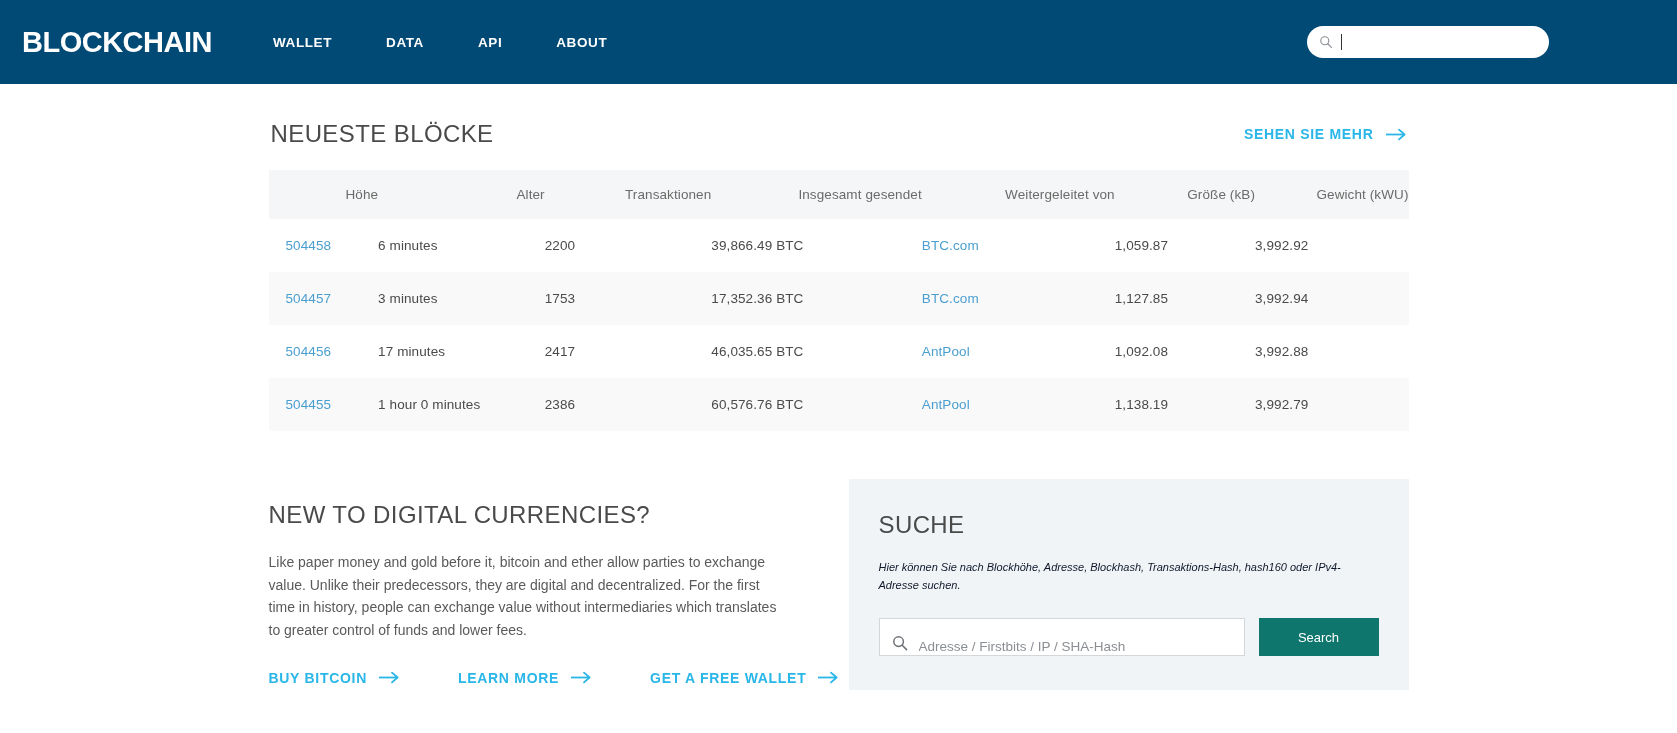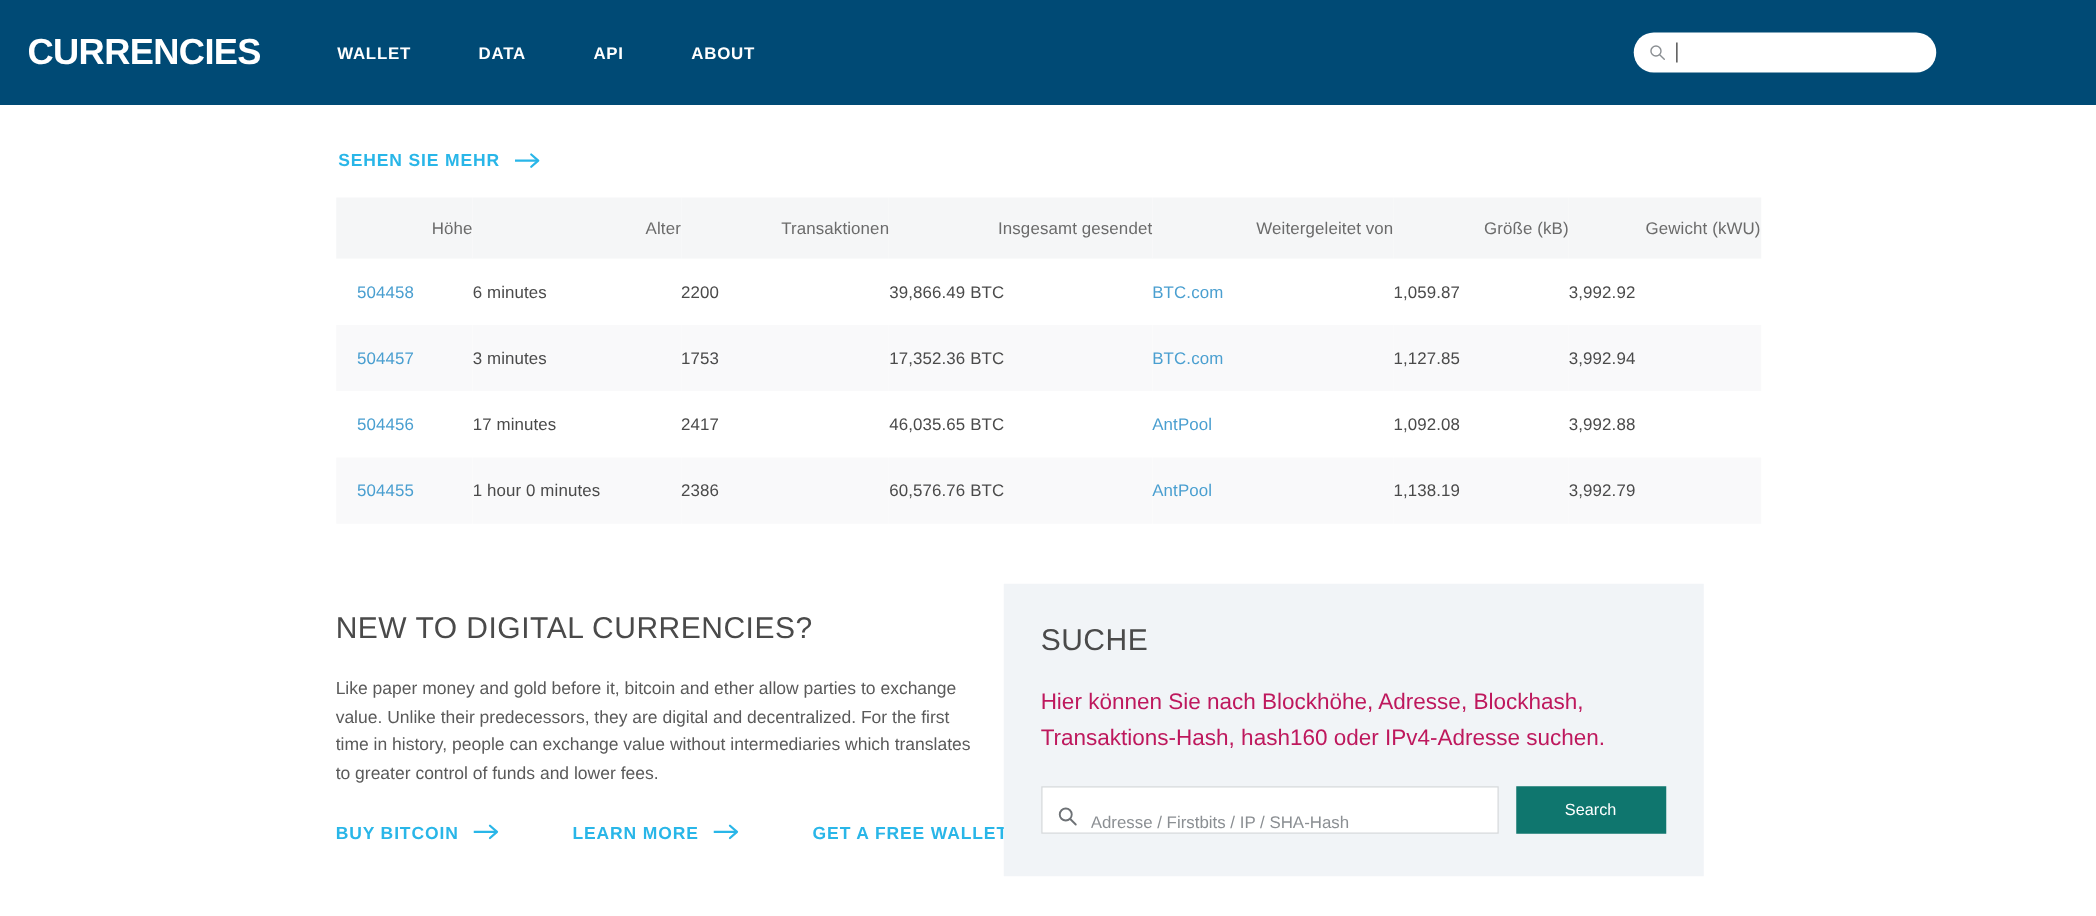--- a/index.html
+++ b/index.html
@@ -163,20 +163,21 @@
     cursor: pointer;
   }
 
   
   .lower {
     width: 1140px;
     margin: 0 auto;
     margin-top: 48px;
     display: flex;
     align-items: flex-start;
+    gap: 46px;
   }
   .intro {
     width: 534px;
     padding-top: 22px;
   }
   .intro h2 {
     font-size: 24px;
     color: #4a4a4a;
     font-weight: normal;
     letter-spacing: 0.4px;
@@ -215,22 +216,23 @@
     min-height: 198px;
   }
   .search-panel h2 {
     font-size: 24px;
     color: #4a4a4a;
     font-weight: normal;
     letter-spacing: 0.4px;
     margin: 0 0 20px 0;
   }
   .search-panel .hint {
-    font-size: 18px;
-    color: #be185d;
+    font-size: 11px;
+    font-style: italic;
+    color: #0f172a;
     line-height: 1.6;
     margin: 0 0 24px 0;
   }
   .search-row {
     display: flex;
     align-items: stretch;
     gap: 14px;
   }
   .search-field {
     flex: 1;
@@ -260,21 +262,21 @@
     border: none;
     font-size: 13px;
     font-family: "Liberation Sans", sans-serif;
     cursor: pointer;
   }
 </style>
 </head>
 <body>
 
 <div class="header">
-  <div class="brand">CURRENCIES</div>
+  <div class="brand">BLOCKCHAIN</div>
 
   <nav class="nav">
     <a class="nav-item">WALLET</a>
     <a class="nav-item">DATA</a>
     <a class="nav-item">API</a>
     <a class="nav-item">ABOUT</a>
   </nav>
 
   <div class="header-search">
     <span class="mag">
@@ -285,20 +287,21 @@
     </span>
     <span class="caret"></span>
     <input class="header-search-input" type="text" placeholder="" style="">
   </div>
 </div>
 
 <div class="page">
 
   <section class="section-blocks">
     <div class="section-head">
+      <h1 class="section-title">NEUESTE BLÖCKE</h1>
       <a class="see-more">
         <span>SEHEN SIE MEHR</span>
         <span class="arrow">
           <svg width="22" height="13" viewBox="0 0 22 13">
             <line x1="1" y1="6.5" x2="19" y2="6.5" stroke="#29b6e8" stroke-width="1.8"></line>
             <polyline points="14,1.6 19.6,6.5 14,11.4" fill="none" stroke="#29b6e8" stroke-width="1.8" stroke-linecap="round" stroke-linejoin="round"></polyline>
           </svg>
         </span>
       </a>
     </div>

